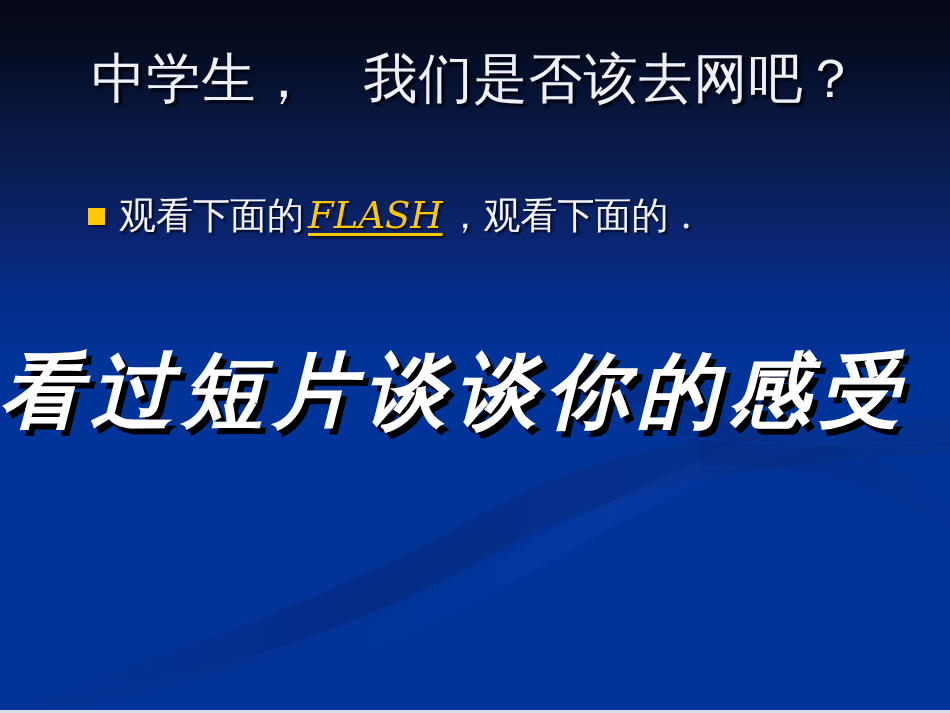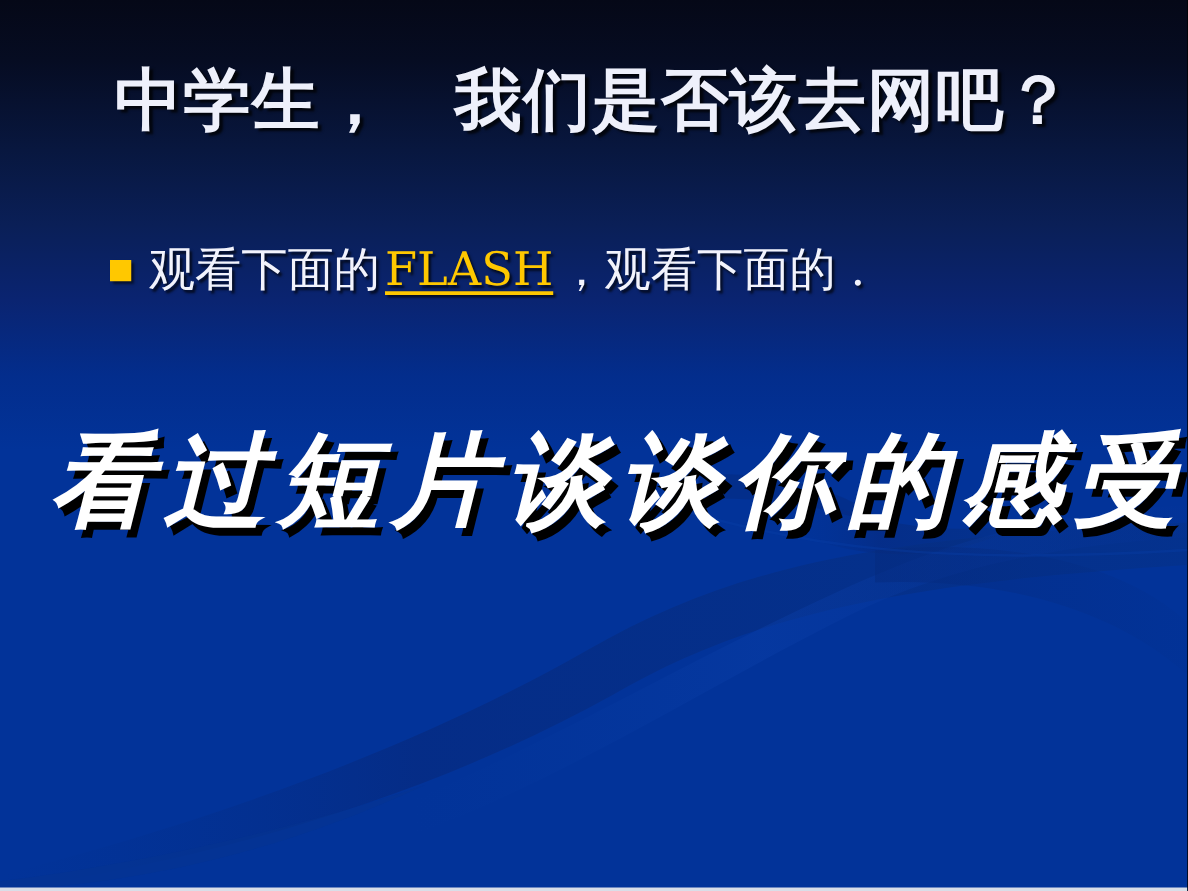--- a/index.html
+++ b/index.html
@@ -39,21 +39,21 @@
   
   .title {
     position: absolute;
     left: 0;
     top: 48px;
     width: 950px;
     text-align: center;
     font-family: "DejaVu Serif", "Liberation Serif", serif;
     font-size: 54px;
     line-height: 62px;
-    font-weight: 700;
+    font-weight: 400;
     color: #eef0fb;
     letter-spacing: 1px;
     text-shadow: 3px 3px 2px rgba(0, 0, 0, 0.75);
     white-space: nowrap;
   }
   .title .gap {
     display: inline-block;
     width: 52px;
   }
 
@@ -82,30 +82,31 @@
     text-shadow: 2px 2px 2px rgba(0, 0, 0, 0.7);
   }
   .flash-link {
     color: #ffc800;
     text-decoration: underline;
     text-underline-offset: 5px;
     text-decoration-thickness: 3px;
     font-family: "DejaVu Serif", "Liberation Serif", serif;
     padding: 0 4px;
     cursor: pointer;
+    font-style: italic;
   }
 
   
   .headline {
     position: absolute;
     left: 0;
     top: 340px;
     width: 950px;
-    text-align: right;
-    font-family: Liberation Mono, monospace;
+    text-align: left;
+    font-family: Liberation Serif, serif;
     font-size: 82px;
     line-height: 104px;
     font-weight: bold;
     font-style: italic;
     color: #ffffff;
     letter-spacing: 9px;
     text-shadow: 5px 6px 0px #000000;
     white-space: nowrap;
   }
 

